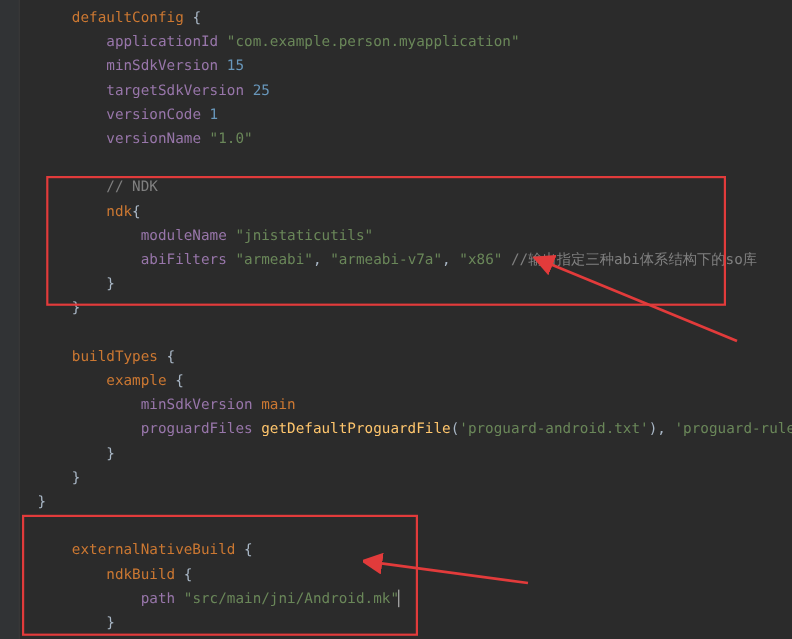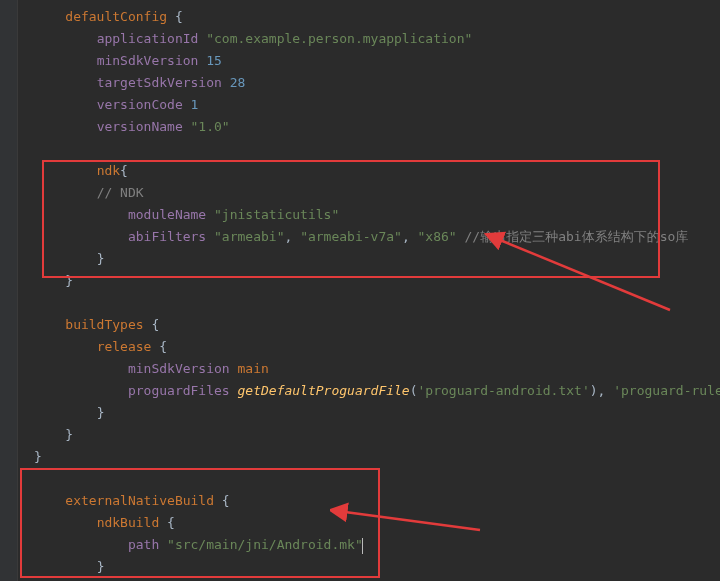--- a/index.html
+++ b/index.html
@@ -31,21 +31,21 @@
     white-space: pre;
     padding-left: 16px;
     position: relative;
   }
   .kw { color: #cc7832; }
   .prop { color: #9876aa; text-align: right; }
   .str { color: #6a8759; }
   .num { color: #6897bb; }
   .bool { color: #cc7832; }
   .cm { color: #808080; }
-  .fn { color: #ffc66d; font-style: italic; }
+  .fn { color: #ffc66d; }
   .plain { color: #a9b7c6; }
   .highlight-box {
     position: absolute;
     border: 2px solid #e23b3b;
     pointer-events: none;
   }
   .arrow-svg {
     position: absolute;
     pointer-events: none;
   }
@@ -61,33 +61,33 @@
 </head>
 <body>
 
 <div class="gutter"></div>
 
 <div class="code-area">
 
 <div class="line"><span class="plain">    </span><span class="kw">defaultConfig</span><span class="plain"> {</span></div>
 <div class="line"><span class="plain">        </span><span class="prop">applicationId</span><span class="str"> "com.example.person.myapplication"</span></div>
 <div class="line"><span class="plain">        </span><span class="prop">minSdkVersion</span><span class="num"> 15</span></div>
-<div class="line"><span class="plain">        </span><span class="prop">targetSdkVersion</span><span class="num"> 28</span></div>
+<div class="line"><span class="plain">        </span><span class="prop">targetSdkVersion</span><span class="num"> 25</span></div>
 <div class="line"><span class="plain">        </span><span class="prop">versionCode</span><span class="num"> 1</span></div>
 <div class="line"><span class="plain">        </span><span class="prop">versionName</span><span class="str"> "1.0"</span></div>
 <div class="line"></div>
+<div class="line"><span class="plain">        </span><span class="cm">// NDK</span></div>
 <div class="line"><span class="plain">        </span><span class="kw">ndk</span><span class="plain">{</span></div>
-<div class="line"><span class="plain">        </span><span class="cm">// NDK</span></div>
 <div class="line"><span class="plain">            </span><span class="prop">moduleName</span><span class="str"> "jnistaticutils"</span></div>
 <div class="line"><span class="plain">            </span><span class="prop">abiFilters</span><span class="str"> "armeabi"</span><span class="plain">, </span><span class="str">"armeabi-v7a"</span><span class="plain">, </span><span class="str">"x86"</span><span class="plain"> </span><span class="cm">//输出指定三种abi体系结构下的so库</span></div>
 <div class="line"><span class="plain">        </span><span class="plain">}</span></div>
 <div class="line"><span class="plain">    </span><span class="plain">}</span></div>
 <div class="line"></div>
 <div class="line"><span class="plain">    </span><span class="kw">buildTypes</span><span class="plain"> {</span></div>
-<div class="line"><span class="plain">        </span><span class="kw">release</span><span class="plain"> {</span></div>
+<div class="line"><span class="plain">        </span><span class="kw">example</span><span class="plain"> {</span></div>
 <div class="line"><span class="plain">            </span><span class="prop">minSdkVersion</span><span class="plain"> </span><span class="bool">main</span></div>
 <div class="line"><span class="plain">            </span><span class="prop">proguardFiles</span><span class="plain"> </span><span class="fn">getDefaultProguardFile</span><span class="plain">(</span><span class="str">'proguard-android.txt'</span><span class="plain">)</span><span class="plain">, </span><span class="str">'proguard-rules.pro'</span></div>
 <div class="line"><span class="plain">        </span><span class="plain">}</span></div>
 <div class="line"><span class="plain">    </span><span class="plain">}</span></div>
 <div class="line"><span class="plain">}</span></div>
 <div class="line"></div>
 <div class="line"><span class="plain">    </span><span class="kw">externalNativeBuild</span><span class="plain"> {</span></div>
 <div class="line"><span class="plain">        </span><span class="kw">ndkBuild</span><span class="plain"> {</span></div>
 <div class="line"><span class="plain">            </span><span class="prop">path</span><span class="str"> "src/main/jni/Android.mk"</span><span class="cursor"></span></div>
 <div class="line"><span class="plain">        </span><span class="plain">}</span></div>

